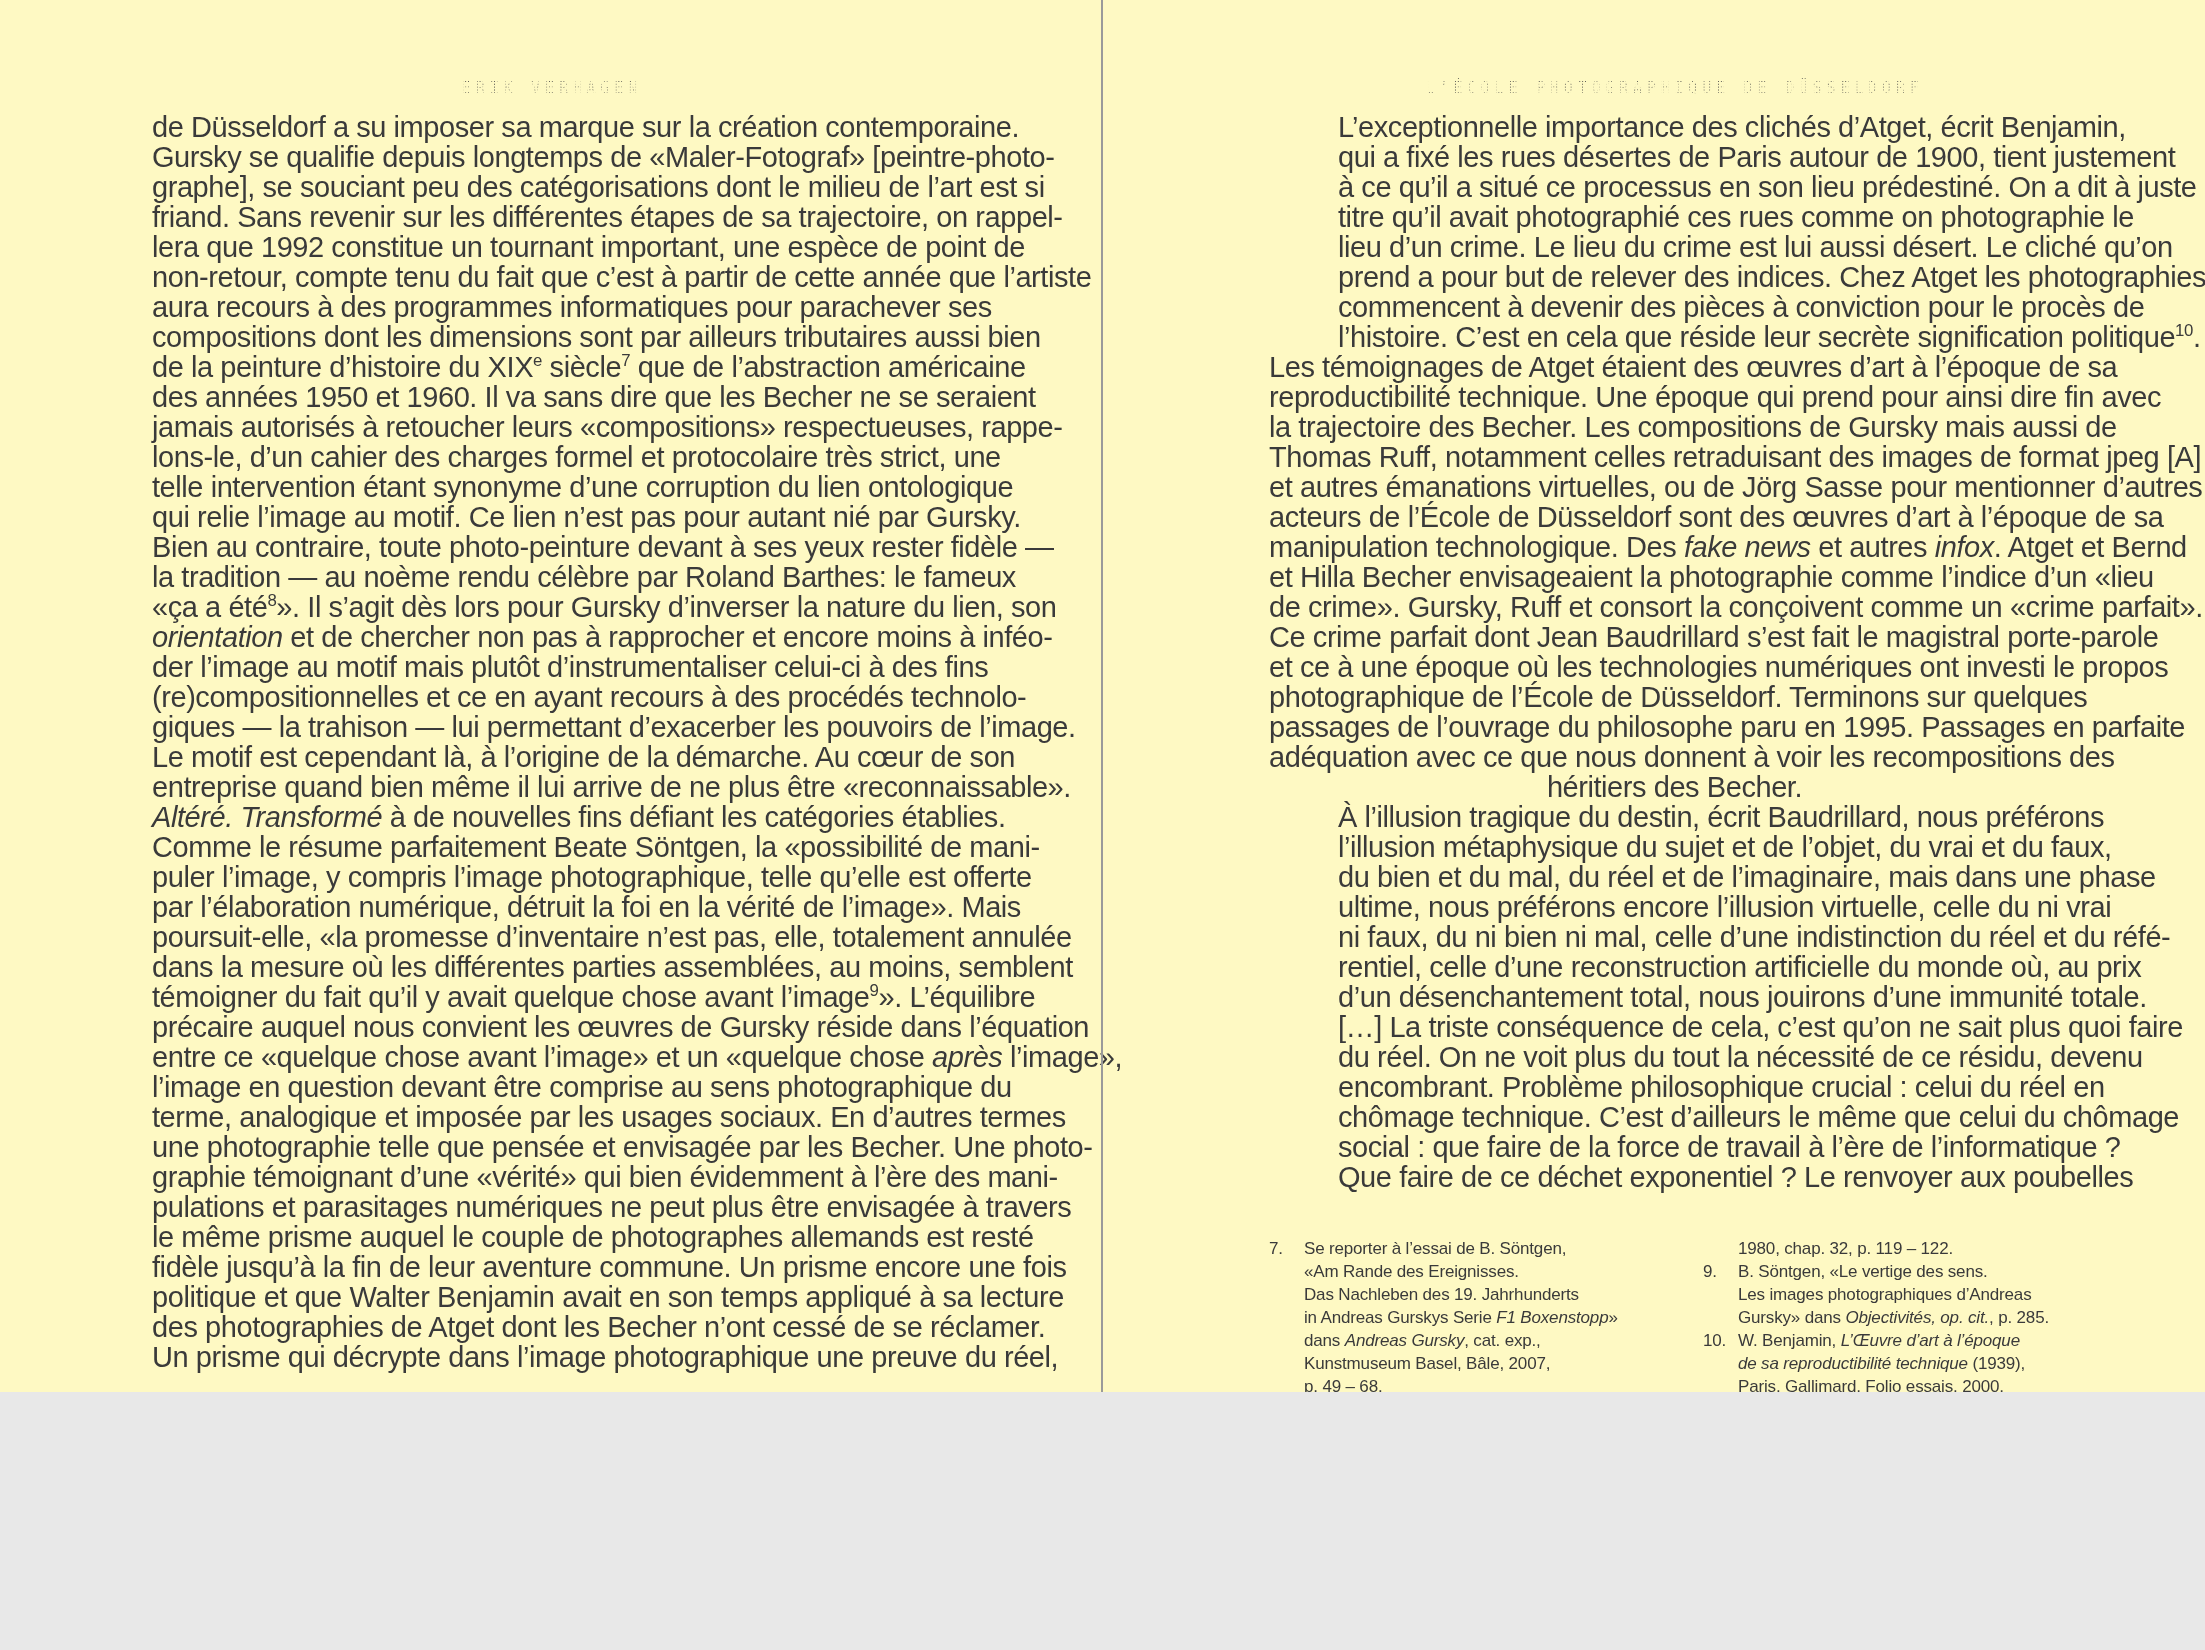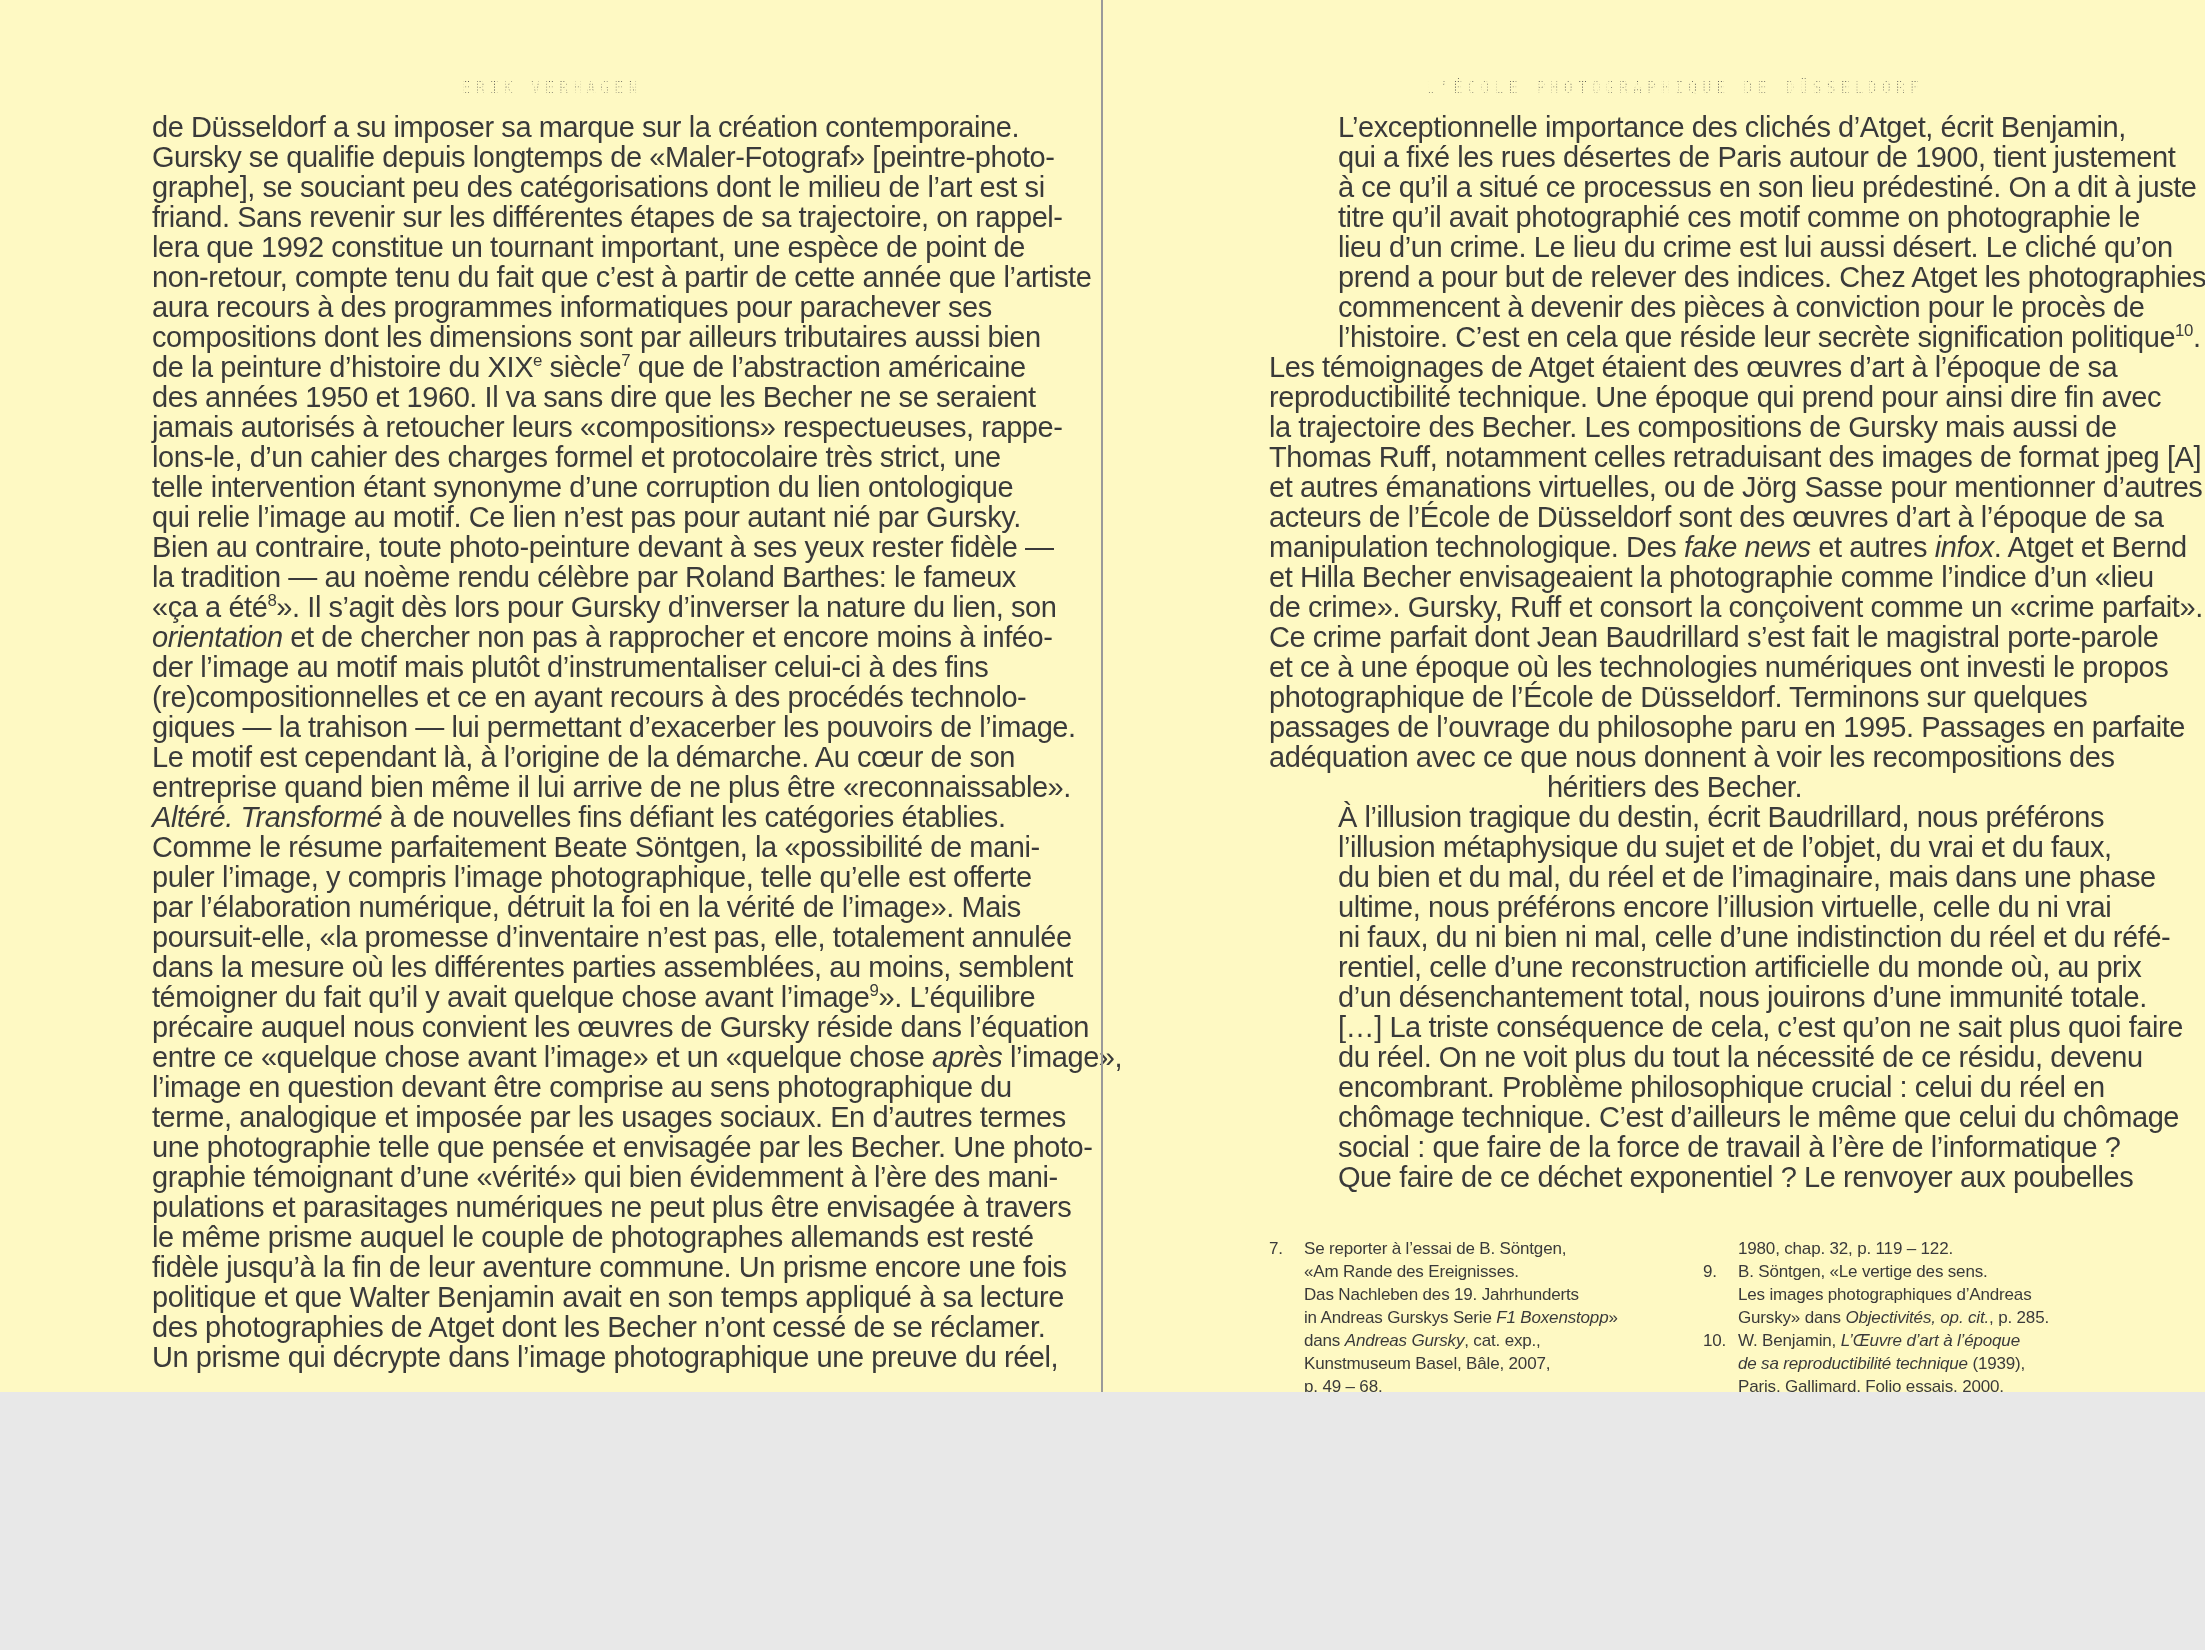--- a/index.html
+++ b/index.html
@@ -86,21 +86,21 @@
 
   <div class="gutter" style="left:1101px;"></div>
 
   <div>
     <div class="running-header dotted" style="left:1269px;width:811px;">L’ÉCOLE PHOTOGRAPHIQUE DE DÜSSELDORF</div>
     <div class="body-text" style="left:1269px;width:811px;text-align:center;">
         <div class="para quote">
           <div class="tline">L’exceptionnelle importance des clichés d’Atget, écrit Benjamin,</div>
           <div class="tline">qui a fixé les rues désertes de Paris autour de 1900, tient justement</div>
           <div class="tline">à ce qu’il a situé ce processus en son lieu prédestiné. On a dit à juste</div>
-          <div class="tline">titre qu’il avait photographié ces motif comme on photographie le</div>
+          <div class="tline">titre qu’il avait photographié ces rues comme on photographie le</div>
           <div class="tline">lieu d’un crime. Le lieu du crime est lui aussi désert. Le cliché qu’on</div>
           <div class="tline">prend a pour but de relever des indices. Chez Atget les photographies</div>
           <div class="tline">commencent à devenir des pièces à conviction pour le procès de</div>
           <div class="tline">l’histoire. C’est en cela que réside leur secrète signification politique<sup>10</sup>.</div>
         </div>
         <div class="para">
           <div class="tline">Les témoignages de Atget étaient des œuvres d’art à l’époque de sa</div>
           <div class="tline">reproductibilité technique. Une époque qui prend pour ainsi dire fin avec</div>
           <div class="tline">la trajectoire des Becher. Les compositions de Gursky mais aussi de</div>
           <div class="tline">Thomas Ruff, notamment celles retraduisant des images de format jpeg [A]</div>

